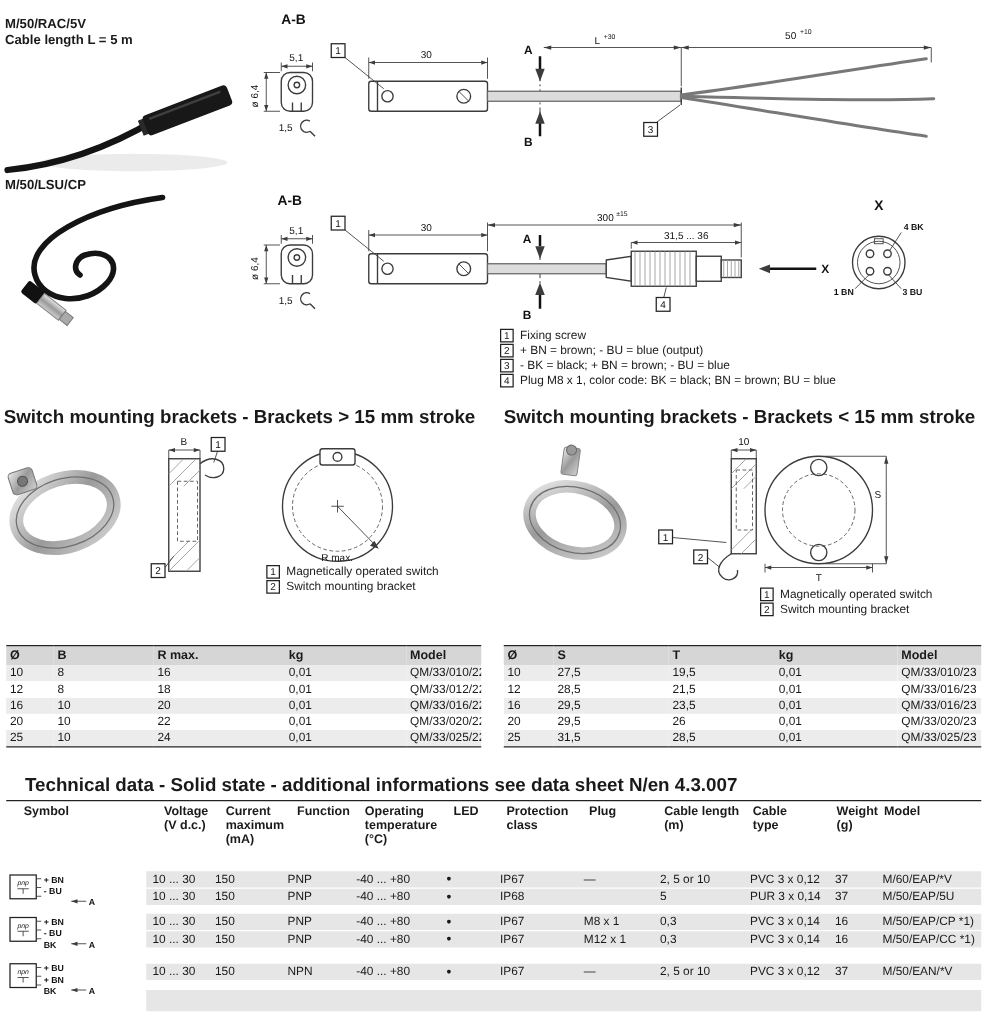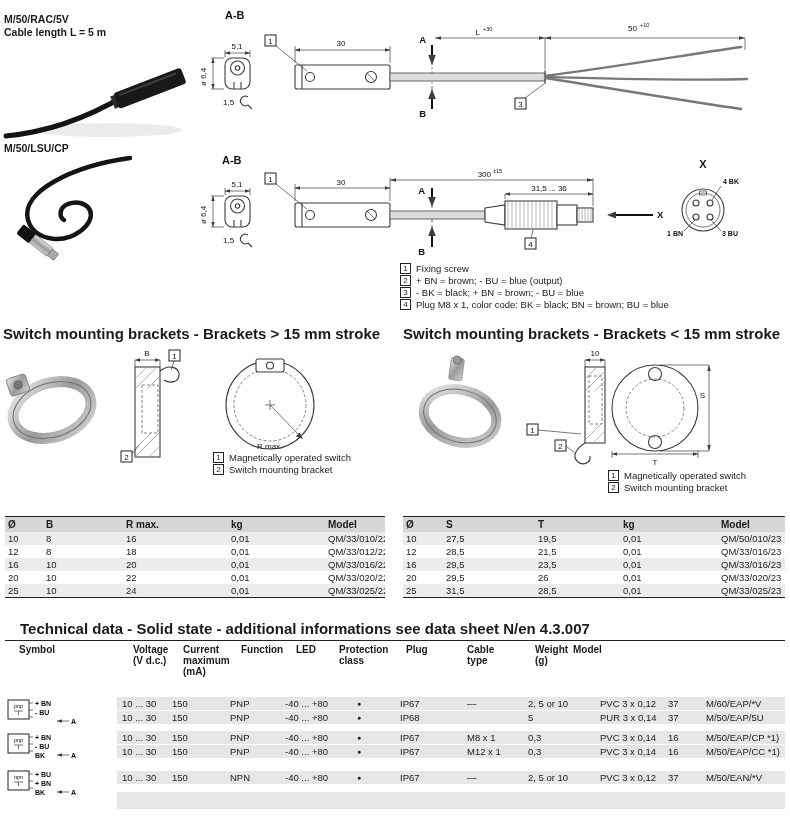--- a/index.html
+++ b/index.html
@@ -557,21 +557,21 @@
       <th>kg</th>
       <th>Model</th>
     </tr>
       </thead>
     <tbody>
         <tr>
           <td>10</td>
           <td>27,5</td>
           <td>19,5</td>
           <td>0,01</td>
-          <td>QM/50/010/23</td>
+          <td>QM/33/010/23</td>
         </tr>
         <tr>
           <td>12</td>
           <td>28,5</td>
           <td>21,5</td>
           <td>0,01</td>
           <td>QM/33/016/23</td>
         </tr>
         <tr>
           <td>16</td>
@@ -610,31 +610,39 @@
         <div>(V d.c.)</div>
       </div>
       <div class="hc w58">
         <div>Current maximum</div>
         <div>(mA)</div>
       </div>
       <div class="hc w55">
         <div>Function</div>
         <div></div>
       </div>
+      <div class="hc w72">
+        <div>Operating temperature</div>
+        <div>(°C)</div>
+      </div>
       <div class="hc w43">
         <div>LED</div>
         <div></div>
       </div>
       <div class="hc w67">
         <div>Protection class</div>
         <div></div>
       </div>
       <div class="hc w61">
         <div>Plug</div>
         <div></div>
+      </div>
+      <div class="hc w72">
+        <div>Cable length</div>
+        <div>(m)</div>
       </div>
       <div class="hc w68">
         <div>Cable</div>
         <div>type</div>
       </div>
       <div class="hc w38">
         <div>Weight</div>
         <div>(g)</div>
       </div>
       <div class="hc w84">

